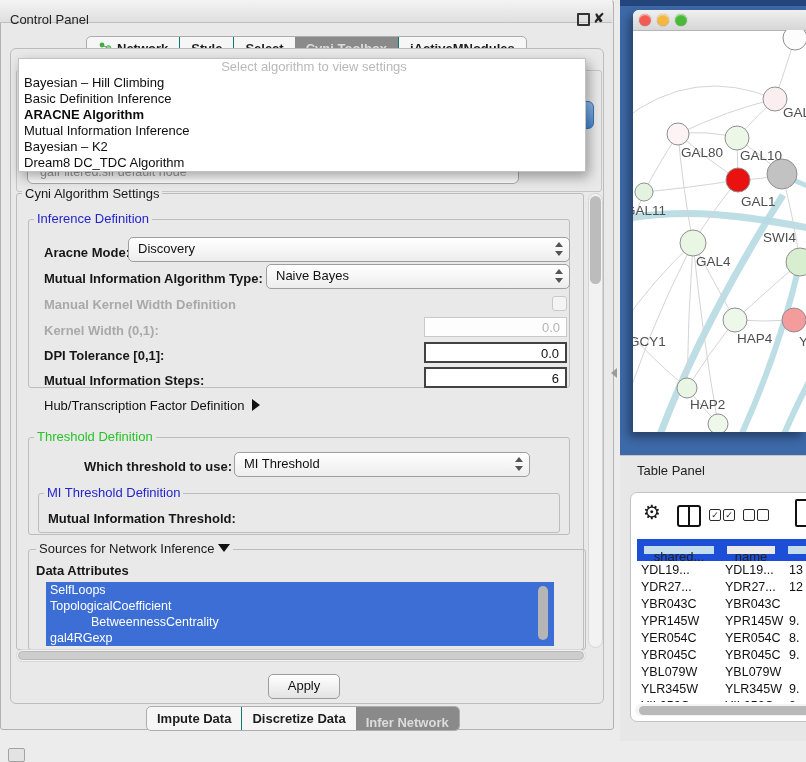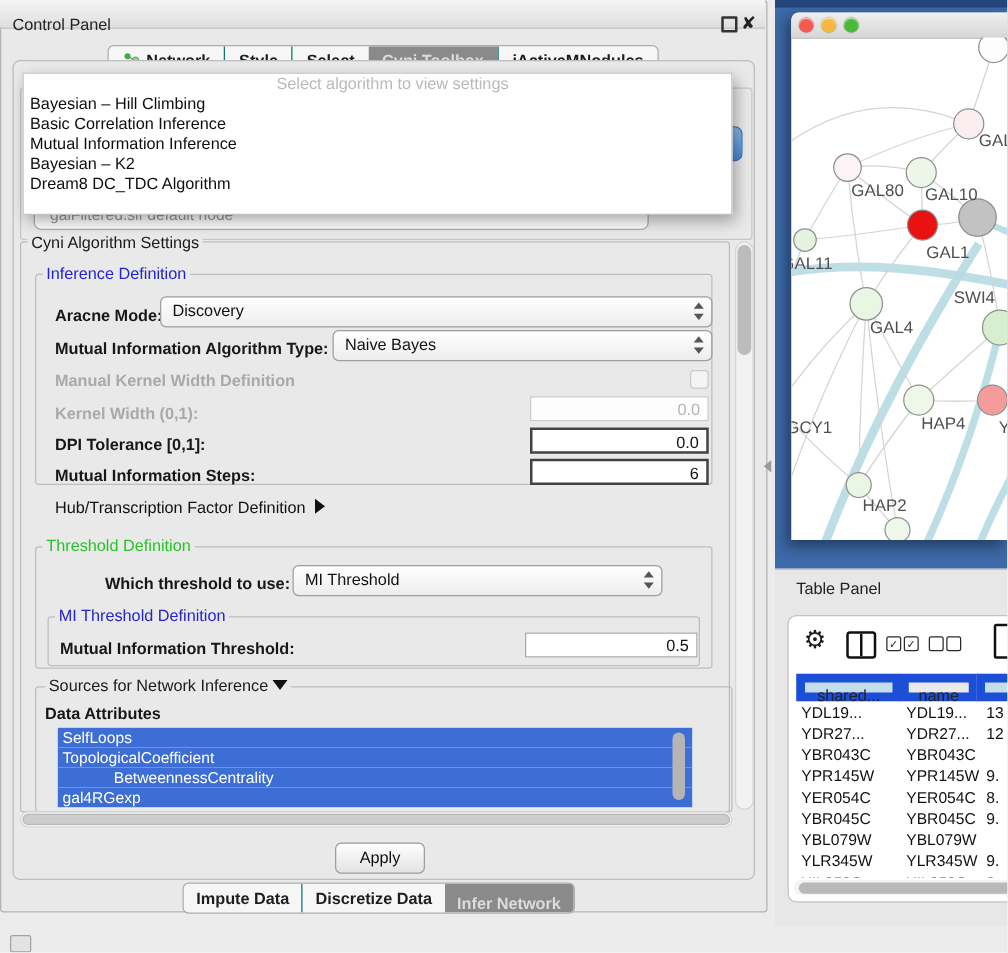--- a/index.html
+++ b/index.html
@@ -176,21 +176,22 @@
   <div class="abs" id="frag-combo-blue">
     <span class="ar" style="top:5px;border-bottom:5px solid #fff;"></span>
     <span class="ar" style="bottom:5px;border-top:5px solid #fff;"></span>
   </div>
   <div class="abs" id="frag-input">galFiltered.sif default node</div>
 
   <div class="abs" id="algo-dropdown">
     <div class="dd-placeholder">Select algorithm to view settings</div>
     <div>
         <div class="dd-item">Bayesian – Hill Climbing</div>
-        <div class="dd-item">Basic Correlation Inference</div>
+        <div class="dd-item">Basic Definition Inference</div>
+        <div class="dd-item bold">ARACNE Algorithm</div>
         <div class="dd-item">Mutual Information Inference</div>
         <div class="dd-item">Bayesian – K2</div>
         <div class="dd-item">Dream8 DC_TDC Algorithm</div>
       </div>
   </div>
 
   <div class="abs gbox" style="left:16px;top:193px;width:566px;height:455px;"></div>
   <div class="abs gtitle" style="left:22px;top:187px;">Cyni Algorithm Settings</div>
 
   <div class="abs gbox" style="left:28px;top:219px;width:540px;height:167px;"></div>
@@ -239,21 +240,20 @@
     <span class="val">MI Threshold</span>
     <span class="steppers">
         <span class="up"></span>
         <span class="dn"></span>
       </span>
   </div>
 
   <div class="abs gbox" style="left:38px;top:493px;width:520px;height:38px;"></div>
   <div class="abs gtitle blue-t" style="left:44px;top:486px;">MI Threshold Definition</div>
   <div class="abs lbl" style="left:48px;top:511px;">Mutual Information Threshold:</div>
-  <div class="abs tinput norm" style="left:420px;top:506px;width:138px;height:20px;">0.5</div>
 
   <div class="abs gbox" style="left:28px;top:549px;width:556px;height:99px;"></div>
   <div class="abs gtitle" style="left:36px;top:542px;">
     <span>Sources for Network Inference</span>
     <span class="tri-down"></span>
   </div>
   <div class="abs lbl" style="left:36px;top:563px;">Data Attributes</div>
   <div class="abs" id="attr-list">
       <div class="attr-item" style="background: rgb(60, 110, 213);">SelfLoops</div>
       <div class="attr-item" style="background: rgb(60, 110, 213);">TopologicalCoefficient</div>

